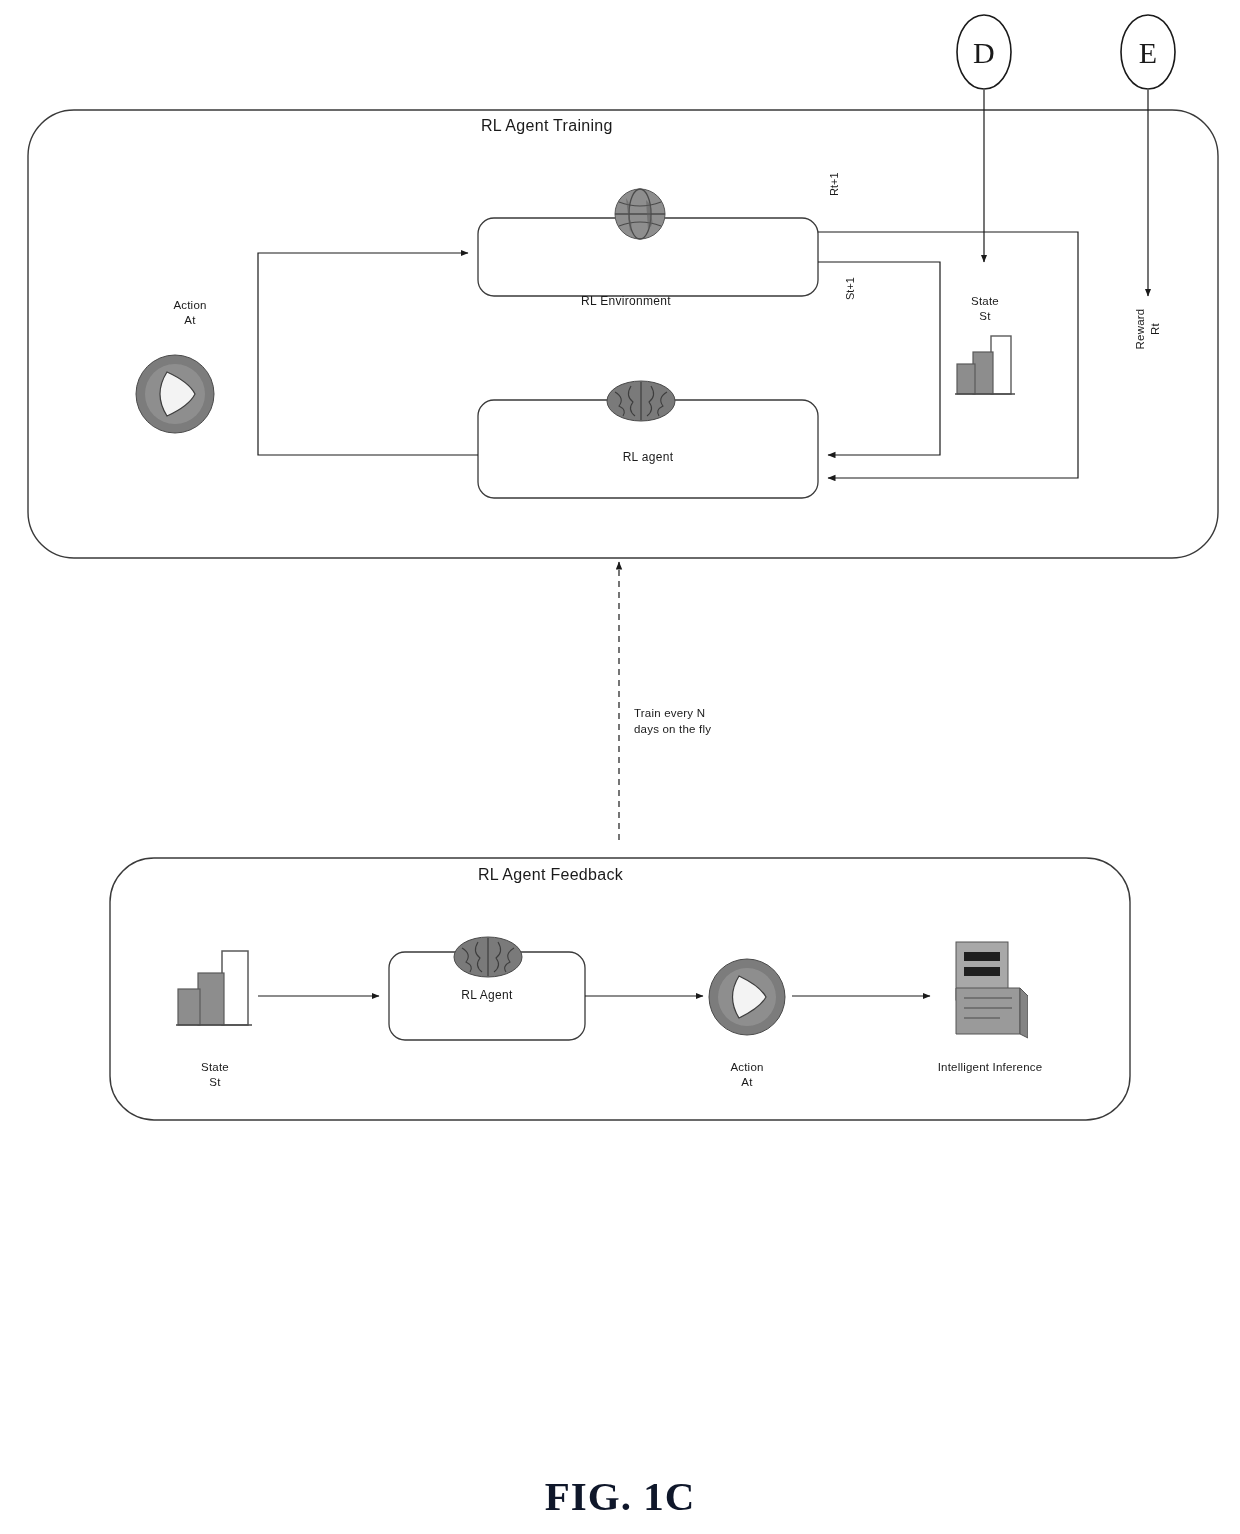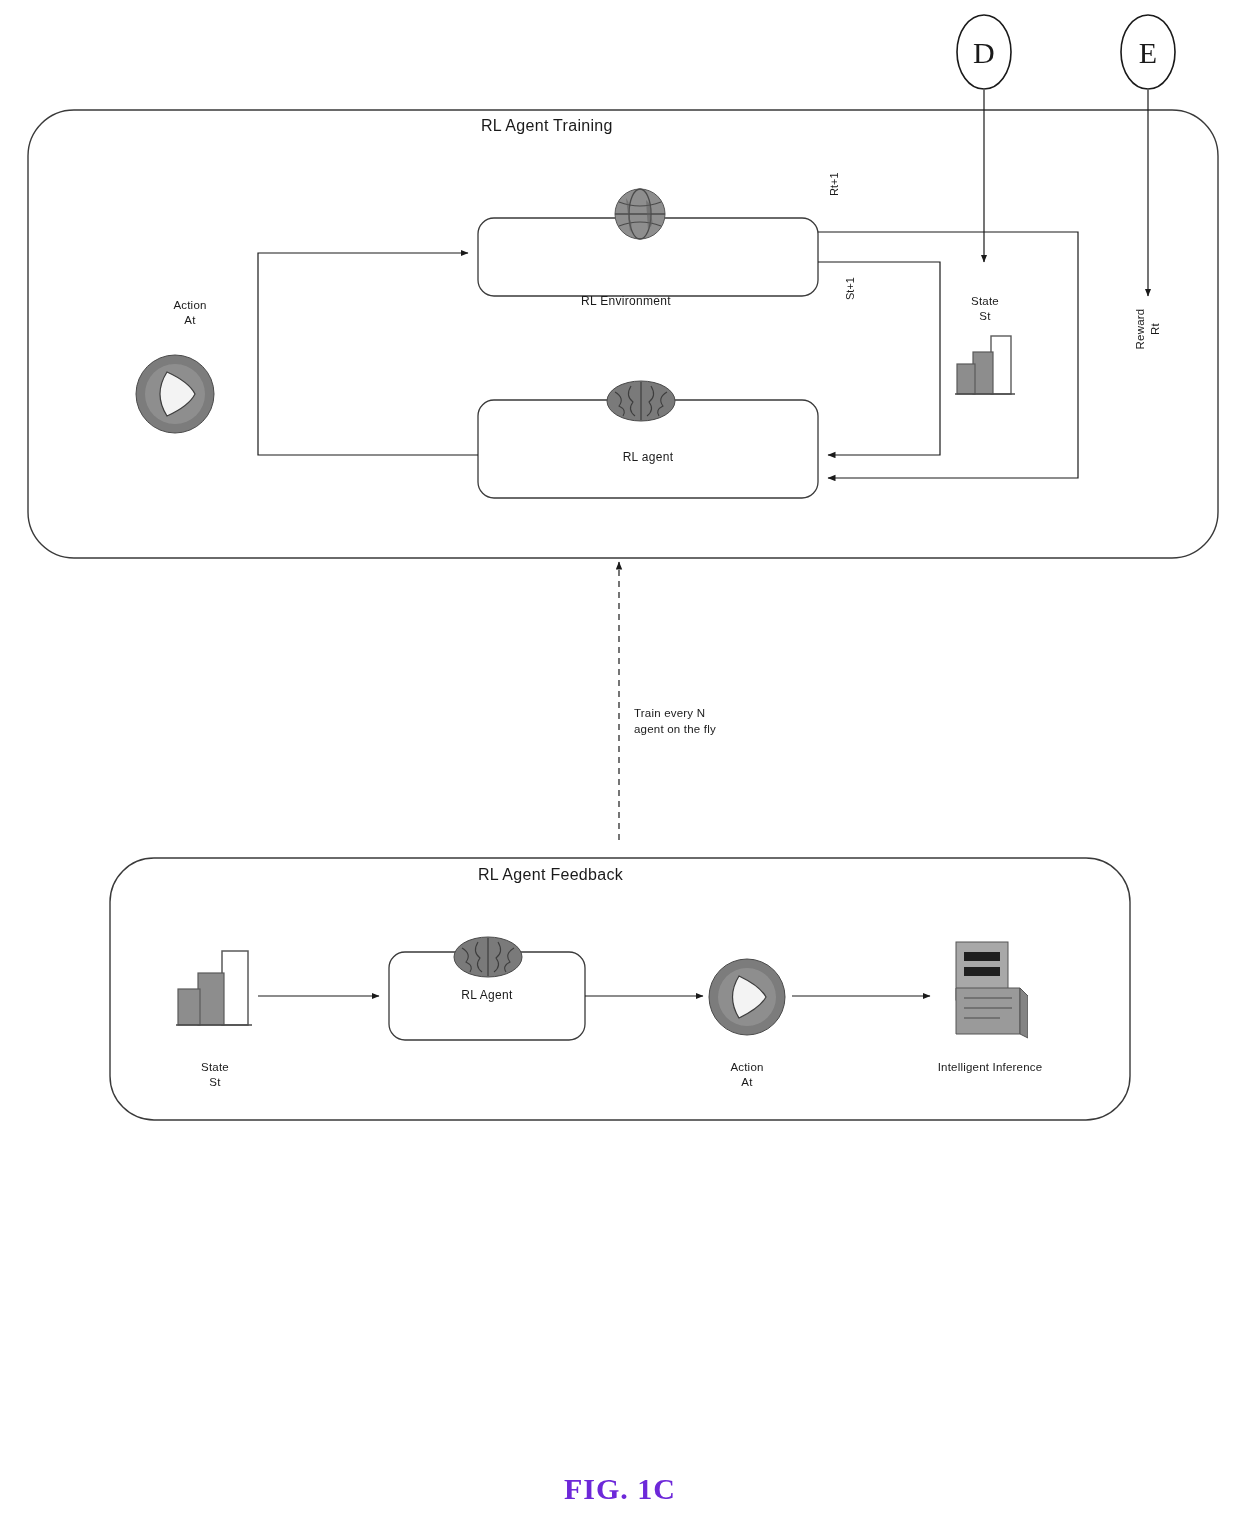--- a/index.html
+++ b/index.html
@@ -63,23 +63,23 @@
     color: #1a1a1a;
     transform-origin: 50% 50%;
     white-space: nowrap;
   }
   .figcap {
     position: absolute;
     width: 100%;
     text-align: center;
     font-family: "Liberation Serif", serif;
     font-weight: bold;
-    font-size: 30px;
+    font-size: 41px;
     letter-spacing: 1px;
-    color: #6d28d9;
+    color: #0f172a;
   }
   .icon-wrap {
     position: absolute;
   }
 </style>
 </head>
 <body>
 
 <div id="canvas">
 
@@ -181,21 +181,21 @@
       <line x1="0" y1="64" x2="60" y2="64" stroke="#4a4a4a" stroke-width="1.4"></line>
     </svg>
   </div>
 
   <div class="lbl" style="left:1096px; top:298px; width:104px; transform:rotate(-90deg);">
     <span>Reward</span>
     <span class="sub">Rt</span>
   </div>
 
   <div class="lbl" style="left:634px; top:706px; width:180px; text-align:left;">Train every N
-agent on the fly</div>
+days on the fly</div>
 
   <div class="sect-title" style="left:470px; top:866px; width:300px;">RL Agent Feedback</div>
 
   <div class="icon-wrap" style="left:176px; top:945px; width:78px; height:86px;">
     <svg width="78" height="86" viewBox="0 0 78 86">
       <rect x="46" y="6" width="26" height="74" fill="none" stroke="#5a5a5a" stroke-width="1.5"></rect>
       <rect x="22" y="28" width="26" height="52" fill="#8d8d8d" stroke="#5a5a5a" stroke-width="1.2"></rect>
       <rect x="2" y="44" width="22" height="36" fill="#8d8d8d" stroke="#5a5a5a" stroke-width="1.2"></rect>
       <line x1="0" y1="80" x2="76" y2="80" stroke="#4a4a4a" stroke-width="1.5"></line>
     </svg>

